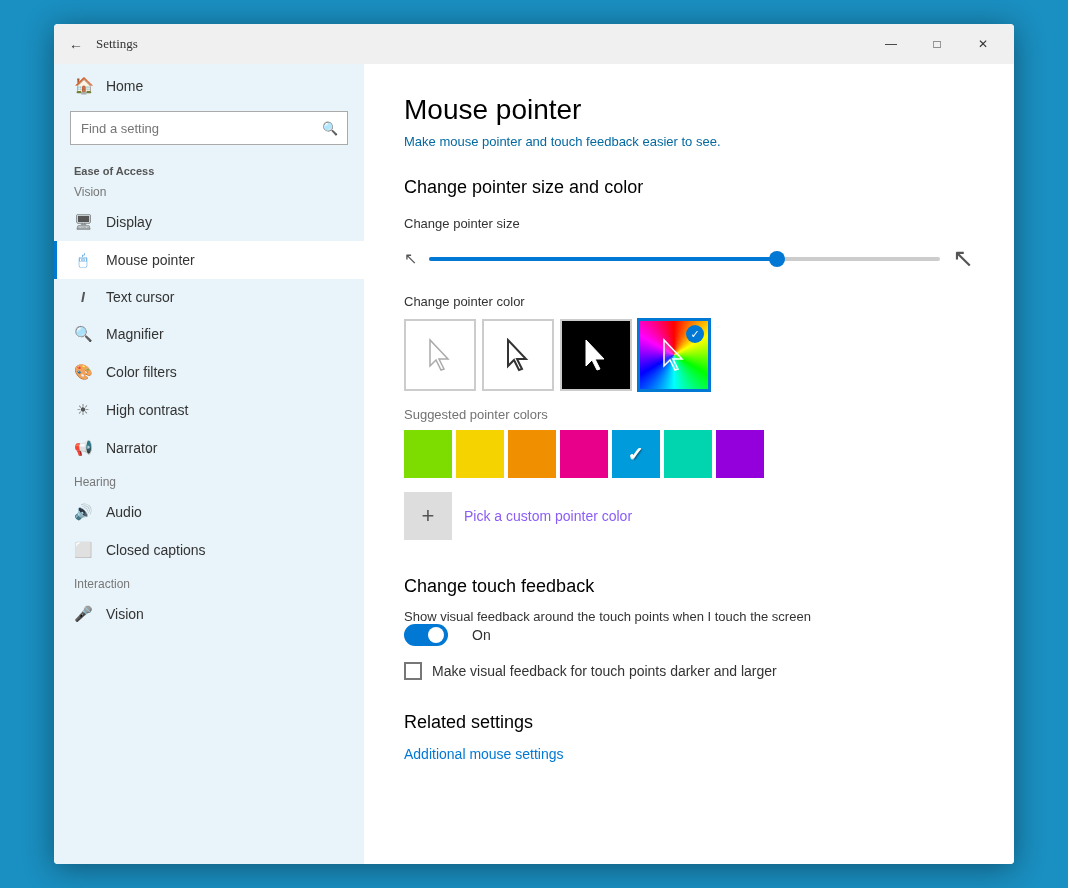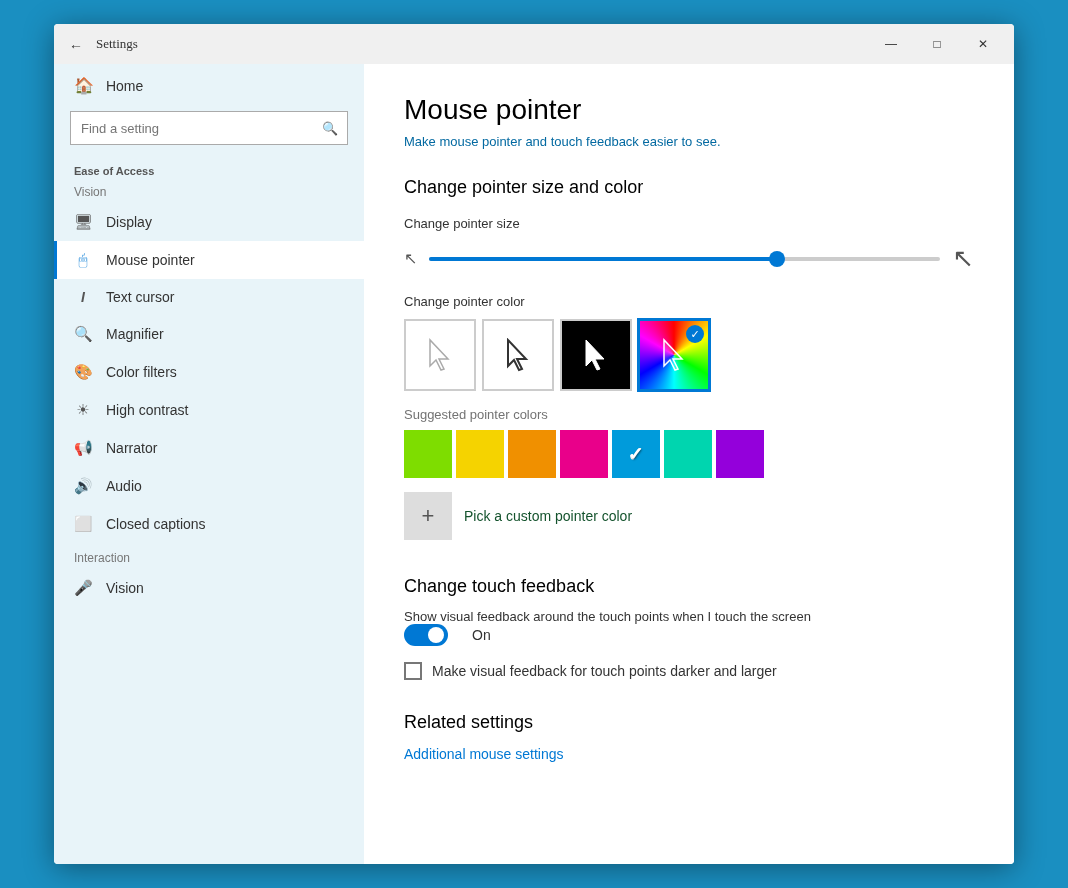--- a/index.html
+++ b/index.html
@@ -288,21 +288,21 @@
       width: 48px;
       height: 48px;
       background: #ddd;
       display: flex;
       align-items: center;
       justify-content: center;
       font-size: 22px;
       color: #555;
       cursor: pointer;
     }
-    .custom-color-label { font-size: 14px; color: #14532d; }
+    .custom-color-label { font-size: 14px; color: #8b5cf6; }
 
     
     .touch-section-heading {
       font-size: 18px;
       font-weight: 400;
       color: #000;
       margin-bottom: 12px;
       padding-top: 4px;
     }
     .touch-desc { font-size: 13px; color: #333; }
@@ -419,20 +419,21 @@
       </div>
       <div class="nav-item">
         <span class="nav-item-icon">☀</span>
         <span>High contrast</span>
       </div>
       <div class="nav-item">
         <span class="nav-item-icon">📢</span>
         <span>Narrator</span>
       </div>
 
+      <div class="section-label" style="font-weight:400;font-size:12px;color:#777;padding-top:8px;">Hearing</div>
       <div class="nav-item">
         <span class="nav-item-icon">🔊</span>
         <span>Audio</span>
       </div>
       <div class="nav-item">
         <span class="nav-item-icon">⬜</span>
         <span>Closed captions</span>
       </div>
 
       <div class="section-label" style="font-weight:400;font-size:12px;color:#777;padding-top:8px;">Interaction</div>

